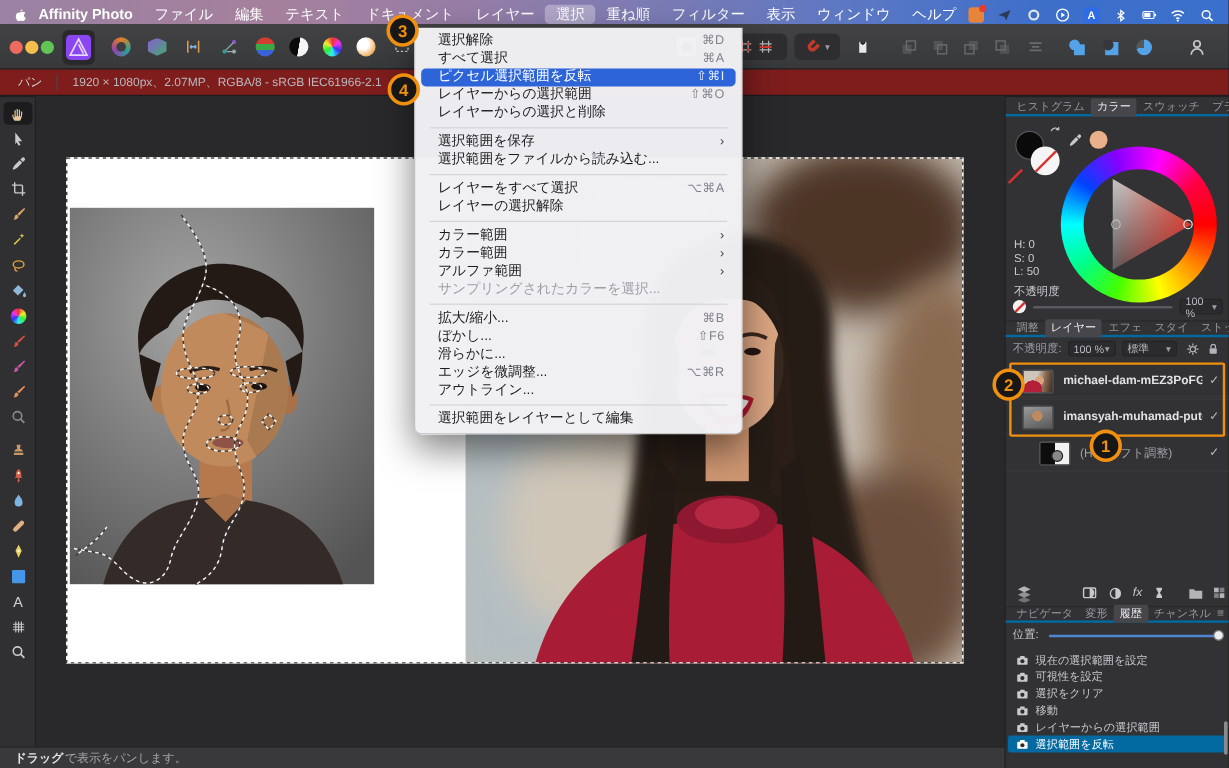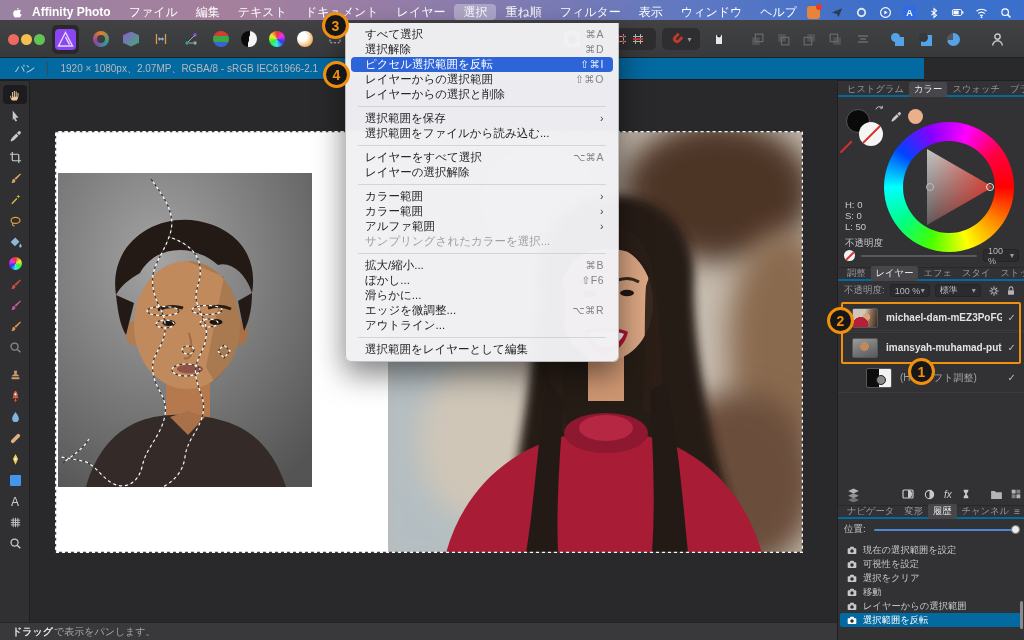--- a/index.html
+++ b/index.html
@@ -42,21 +42,21 @@
 .flatbtn{position:absolute;top:8px;height:22px;background:#2e2e30;border-radius:5px;display:flex;align-items:center;justify-content:center;gap:3px;color:#9a9aa0}
 .wsq{width:16px;height:16px;background:#f2f2f2;border-radius:3px;display:flex;align-items:center;justify-content:center}
 .wsq i{width:9px;height:9px;border-radius:50%;background:#111;display:block}
 .caret{font-size:8px;color:#9a9aa0}
 .dim{opacity:.32}
 .boolsq{width:9px;height:9px;background:#54a3e8;position:absolute;right:1px;bottom:1px}
 .boolci{width:9px;height:9px;border-radius:50%;background:#54a3e8;position:absolute;left:1px;top:1px}
 .boolwrap{position:relative;width:15px;height:15px}
 
 
-.contextbar{position:absolute;left:0;top:58px;width:924px;height:22px;background:#0369a1;
+.contextbar{position:absolute;left:0;top:58px;width:1024px;height:22px;background:#7f1d1d;
  border-bottom:1px solid #1c1c1e;display:flex;align-items:center;gap:12px;padding-left:15px;
  font-size:10px;color:#b8b8bc;white-space:nowrap}
 .cb-sep{width:1px;height:13px;background:#47474b}
 
 
 .toolstrip{position:absolute;left:0;top:80px;width:30px;height:542px;background:#303032;
  border-right:1px solid #1f1f21;border-top:1px solid #1f1f21}
 .tool{position:absolute;left:3px;width:24px;height:19px;display:flex;align-items:center;justify-content:center;
  border-radius:4px;color:#c9c9cc;font-size:11px}
 .tool.active{background:#1c1c1e}
@@ -866,26 +866,26 @@
     <div class="abs" style="left:182px;top:520px;width:3px;height:28px;background:#8a8a8e;border-radius:2px"></div>
   </div>
 
   <div class="statusbar">
     <b>ドラッグ</b>
     <span>で表示をパンします。</span>
   </div>
 
   <div class="menu">
     <div class="mi">
+        <span>選択解除</span>
+        <span class="ms">⌘D</span>
+      </div>
+    <div class="mi">
         <span>すべて選択</span>
         <span class="ms">⌘A</span>
-      </div>
-    <div class="mi">
-        <span>選択解除</span>
-        <span class="ms">⌘D</span>
       </div>
     <div class="mi hl">
         <span>ピクセル選択範囲を反転</span>
         <span class="ms">⇧⌘I</span>
       </div>
     <div class="mi">
         <span>レイヤーからの選択範囲</span>
         <span class="ms">⇧⌘O</span>
       </div>
     <div class="mi">

